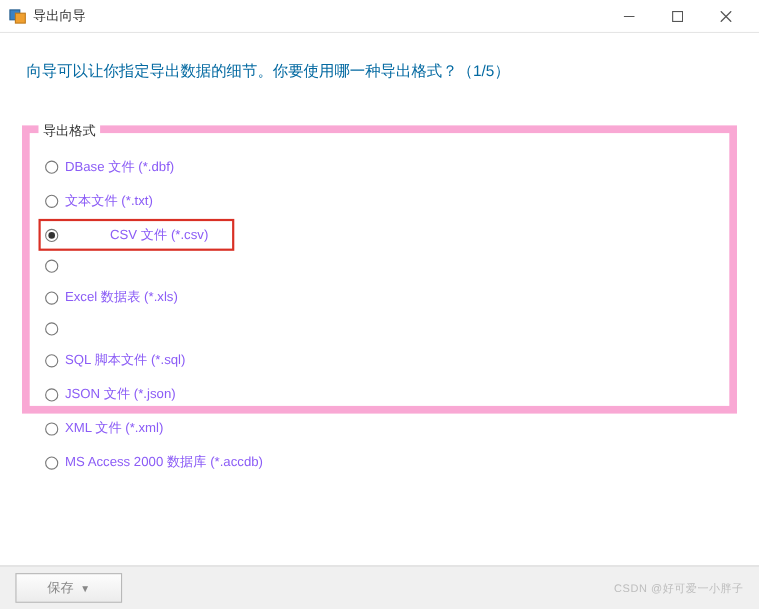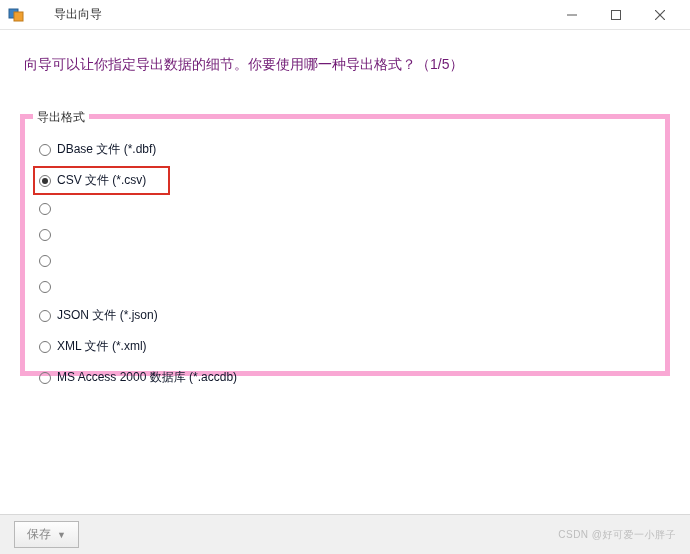--- a/index.html
+++ b/index.html
@@ -29,70 +29,70 @@
       height: 16px;
       margin-right: 6px;
       display: flex;
       align-items: center;
       justify-content: center;
     }
     .titlebar .title-text {
       flex: 1;
       font-size: 12px;
       color: #333;
-      margin-left: 24px;
     }
     .titlebar .win-controls {
       display: flex;
       gap: 0;
     }
     .titlebar .win-btn {
       width: 44px;
       height: 28px;
       display: flex;
       align-items: center;
       justify-content: center;
       font-size: 12px;
       color: #666;
       cursor: pointer;
     }
     .prompt {
       padding: 26px 24px 10px 24px;
-      color: #701a75;
+      color: #0369a1;
       font-size: 14px;
     }
     .group-frame {
       margin: 30px 20px 10px 20px;
-      border: 5px solid #f9a8d4;
+      border: 7px solid #f9a8d4;
       position: relative;
       padding: 14px 1px 8px 8px;
       height: 262px;
     }
     .group-label {
       position: absolute;
       top: -10px;
       left: 8px;
       background: #ffffff;
       padding: 0 4px;
       font-size: 12px;
       color: #333;
     }
     .radio-row {
       display: flex;
       align-items: center;
       padding: 6px 6px;
       margin: 2px 0;
       font-size: 12px;
-      color: #0f172a;
+      color: #8b5cf6;
       cursor: pointer;
       width: fit-content;
     }
     .radio-row.selected-highlight {
       border: 2px solid #d93025;
       padding: 4px 22px 4px 4px;
+      gap: 41px;
     }
     .radio-circle {
       width: 12px;
       height: 12px;
       border: 1px solid #777;
       border-radius: 50%;
       margin-right: 6px;
       display: flex;
       align-items: center;
       justify-content: center;
@@ -119,21 +119,21 @@
       padding: 0 14px;
     }
     .footer-left {
       display: flex;
       align-items: center;
     }
     .save-btn {
       border: 1px solid #b8b8b8;
       background: linear-gradient(#fdfdfd, #ececec);
       color: #888;
-      padding: 4px 12px;
+      padding: 4px 28px;
       font-size: 12px;
       display: flex;
       align-items: center;
       gap: 6px;
       cursor: default;
       text-align: right;
     }
     .save-btn .chev {
       font-size: 9px;
       color: #888;
@@ -178,40 +178,46 @@
 <div class="prompt">向导可以让你指定导出数据的细节。你要使用哪一种导出格式？（1/5）</div>
 
 <div class="group-frame">
   <div class="group-label">导出格式</div>
 
   <div class="radio-row">
     <span class="radio-circle"></span>
     <span>DBase 文件 (*.dbf)</span>
   </div>
 
+  <div class="radio-row">
+    <span class="radio-circle"></span>
+    <span>文本文件 (*.txt)</span>
+  </div>
 
   <div class="radio-row selected-highlight">
     <span class="radio-circle checked"></span>
     <span>CSV 文件 (*.csv)</span>
   </div>
 
   <div class="radio-row">
     <span class="radio-circle"></span>
   </div>
 
   <div class="radio-row">
     <span class="radio-circle"></span>
-  </div>
-
-  <div class="radio-row">
-    <span class="radio-circle"></span>
-  </div>
-
-  <div class="radio-row">
-    <span class="radio-circle"></span>
+    <span>Excel 数据表 (*.xls)</span>
+  </div>
+
+  <div class="radio-row">
+    <span class="radio-circle"></span>
+  </div>
+
+  <div class="radio-row">
+    <span class="radio-circle"></span>
+    <span>SQL 脚本文件 (*.sql)</span>
   </div>
 
   <div class="radio-row">
     <span class="radio-circle"></span>
     <span>JSON 文件 (*.json)</span>
   </div>
 
   <div class="radio-row">
     <span class="radio-circle"></span>
     <span>XML 文件 (*.xml)</span>

